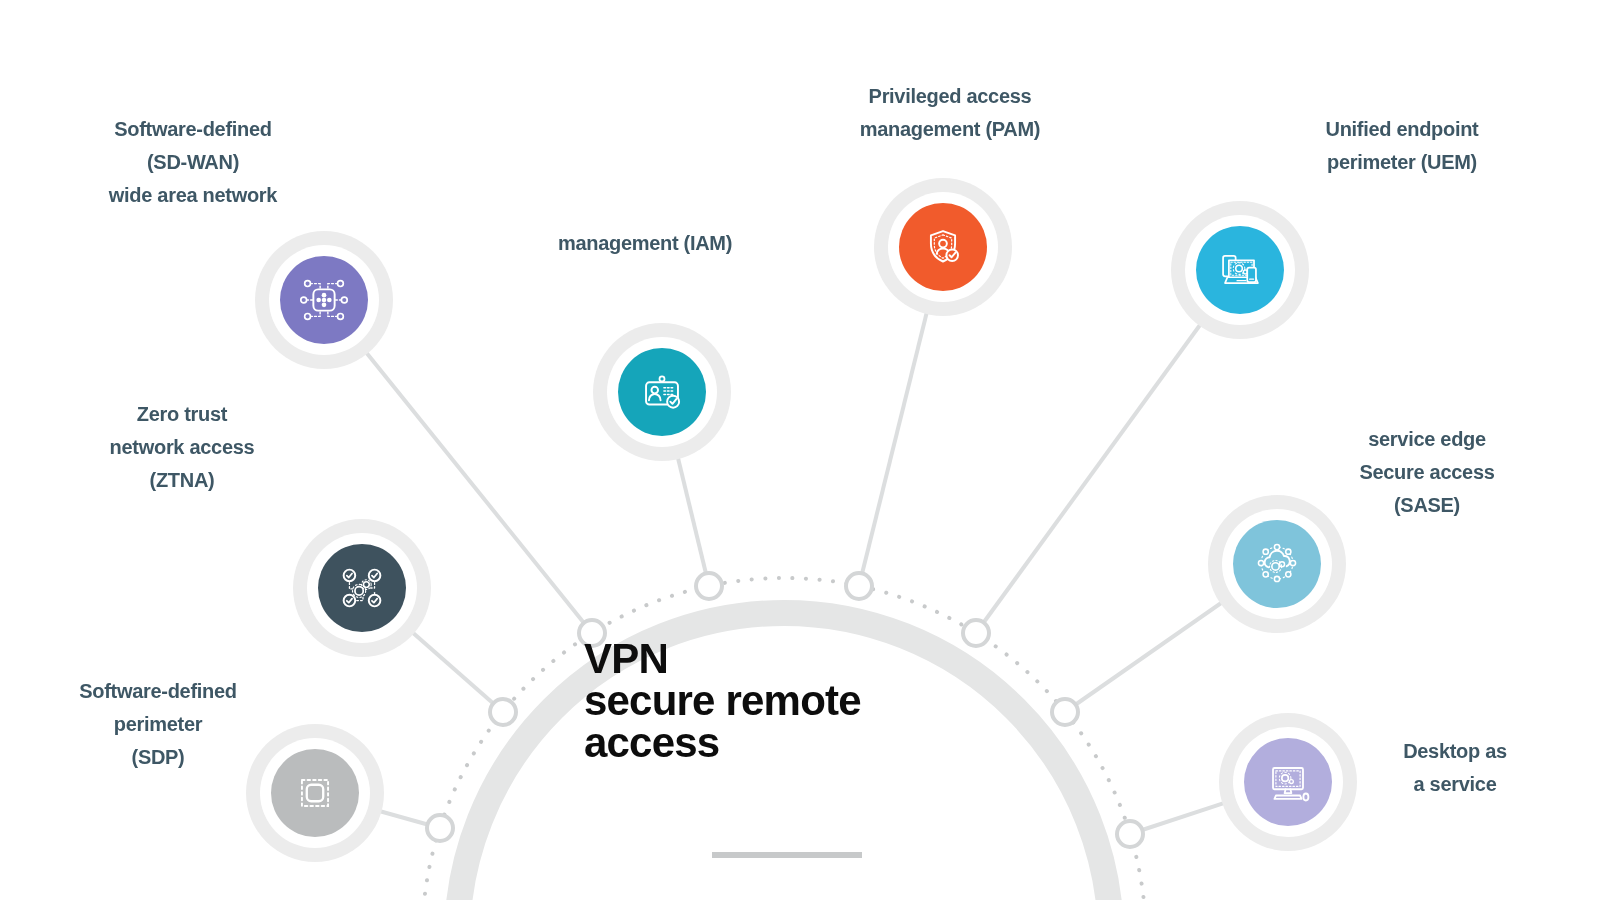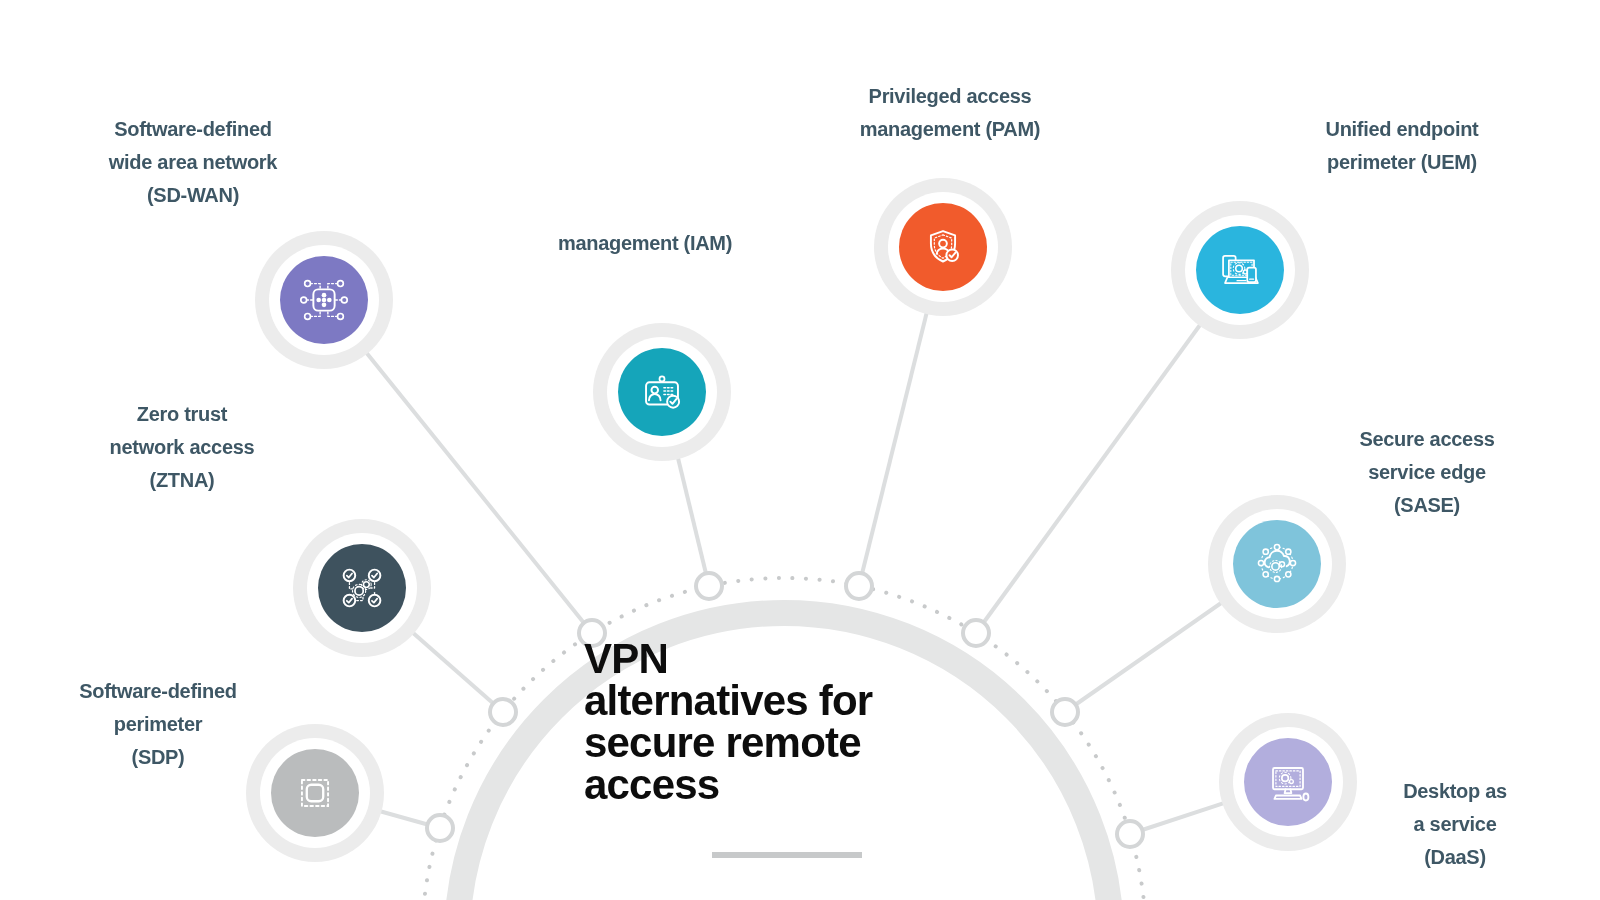--- a/index.html
+++ b/index.html
@@ -236,22 +236,22 @@
             <path d="M17.5 44 h25 l1.5 3.5 h-28 Z"></path>
             <ellipse cx="48.5" cy="45.5" rx="2.6" ry="3.6"></ellipse>
           </g>
         </svg>
       </div>
     </div>
   </div>
 
   <div class="node-label" style="left:33px;top:113px;width:320px">
     <span class="ln">Software-defined</span>
+    <span class="ln">(SD-WAN)</span>
     <span class="ln">wide area network</span>
-    <span class="ln">(SD-WAN)</span>
   </div>
 
   <div class="node-label" style="left:32px;top:398px;width:300px">
     <span class="ln">Zero trust</span>
     <span class="ln">network access</span>
     <span class="ln">(ZTNA)</span>
   </div>
 
   <div class="node-label" style="left:8px;top:675px;width:300px">
     <span class="ln">Software-defined</span>
@@ -267,32 +267,30 @@
     <span class="ln">Privileged access</span>
     <span class="ln">management (PAM)</span>
   </div>
 
   <div class="node-label" style="left:1222px;top:113px;width:360px">
     <span class="ln">Unified endpoint</span>
     <span class="ln">perimeter (UEM)</span>
   </div>
 
   <div class="node-label" style="left:1277px;top:423px;width:300px">
+    <span class="ln">service edge</span>
     <span class="ln">Secure access</span>
-    <span class="ln">service edge</span>
     <span class="ln">(SASE)</span>
   </div>
 
-  <div class="node-label" style="left:1325px;top:775px;width:260px">
+  <div class="node-label" style="left:1325px;top:735px;width:260px">
     <span class="ln">Desktop as</span>
     <span class="ln">a service</span>
-    <span class="ln">(DaaS)</span>
   </div>
 
   <div class="center-title" style="left:584px;top:638px;width:400px">
     <span class="ln">VPN</span>
-    <span class="ln">alternatives for</span>
     <span class="ln">secure remote</span>
     <span class="ln">access</span>
   </div>
   <div class="title-rule" style="left:712px;top:852px;width:150px"></div>
 
 </div>
 
 </body></html>

